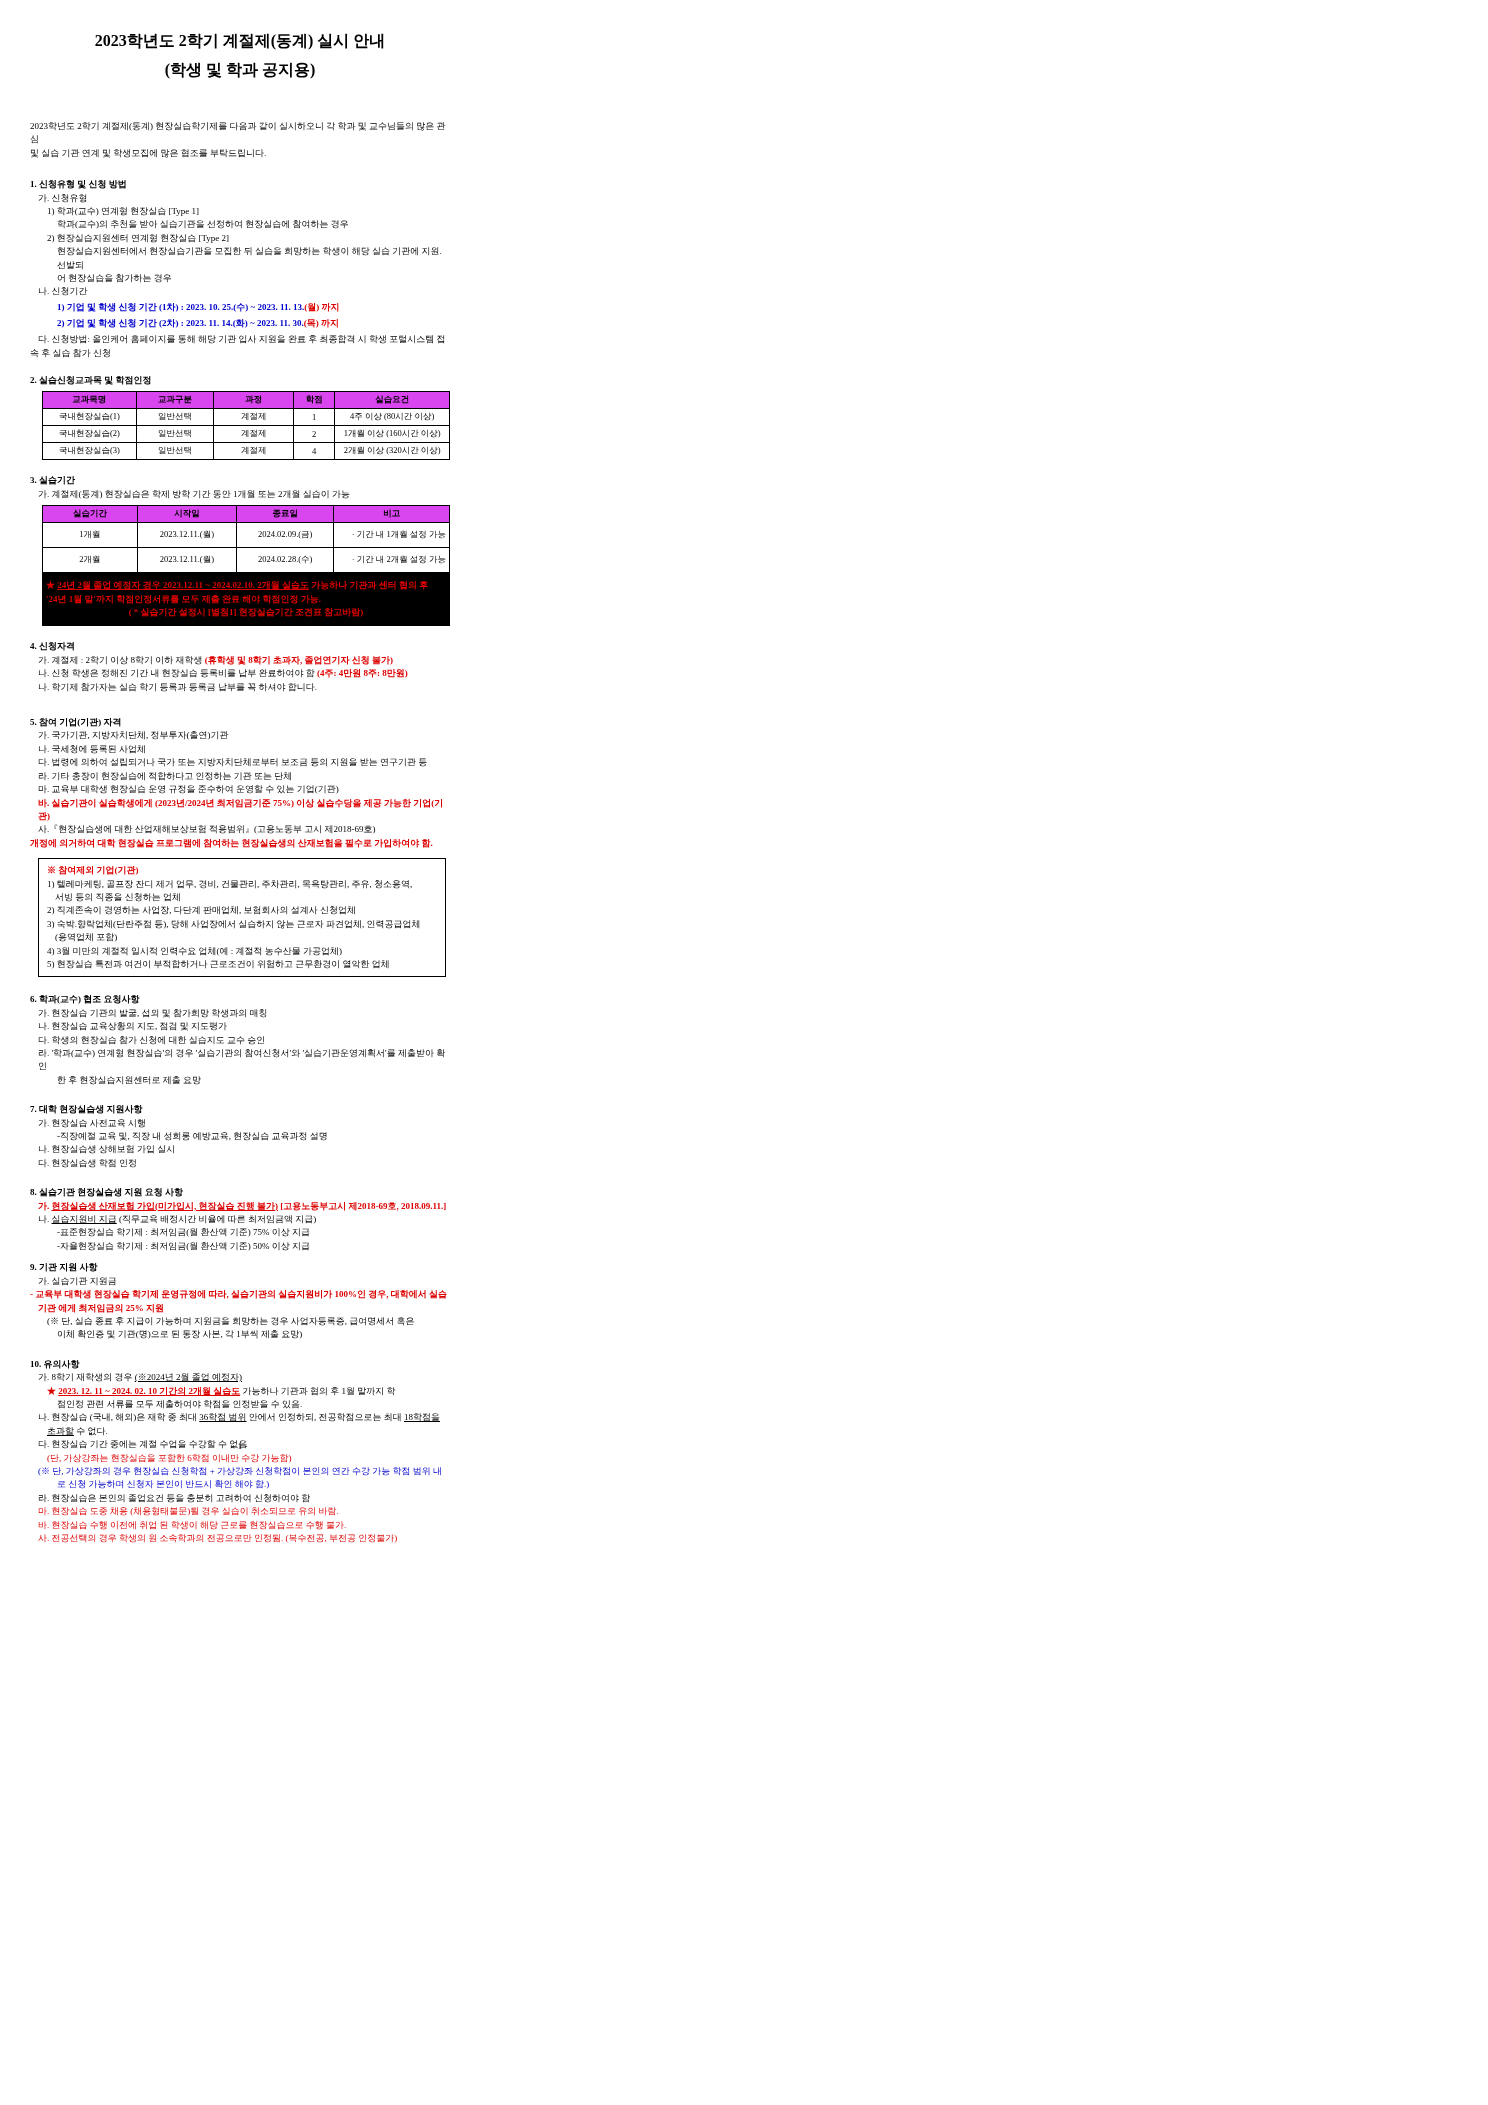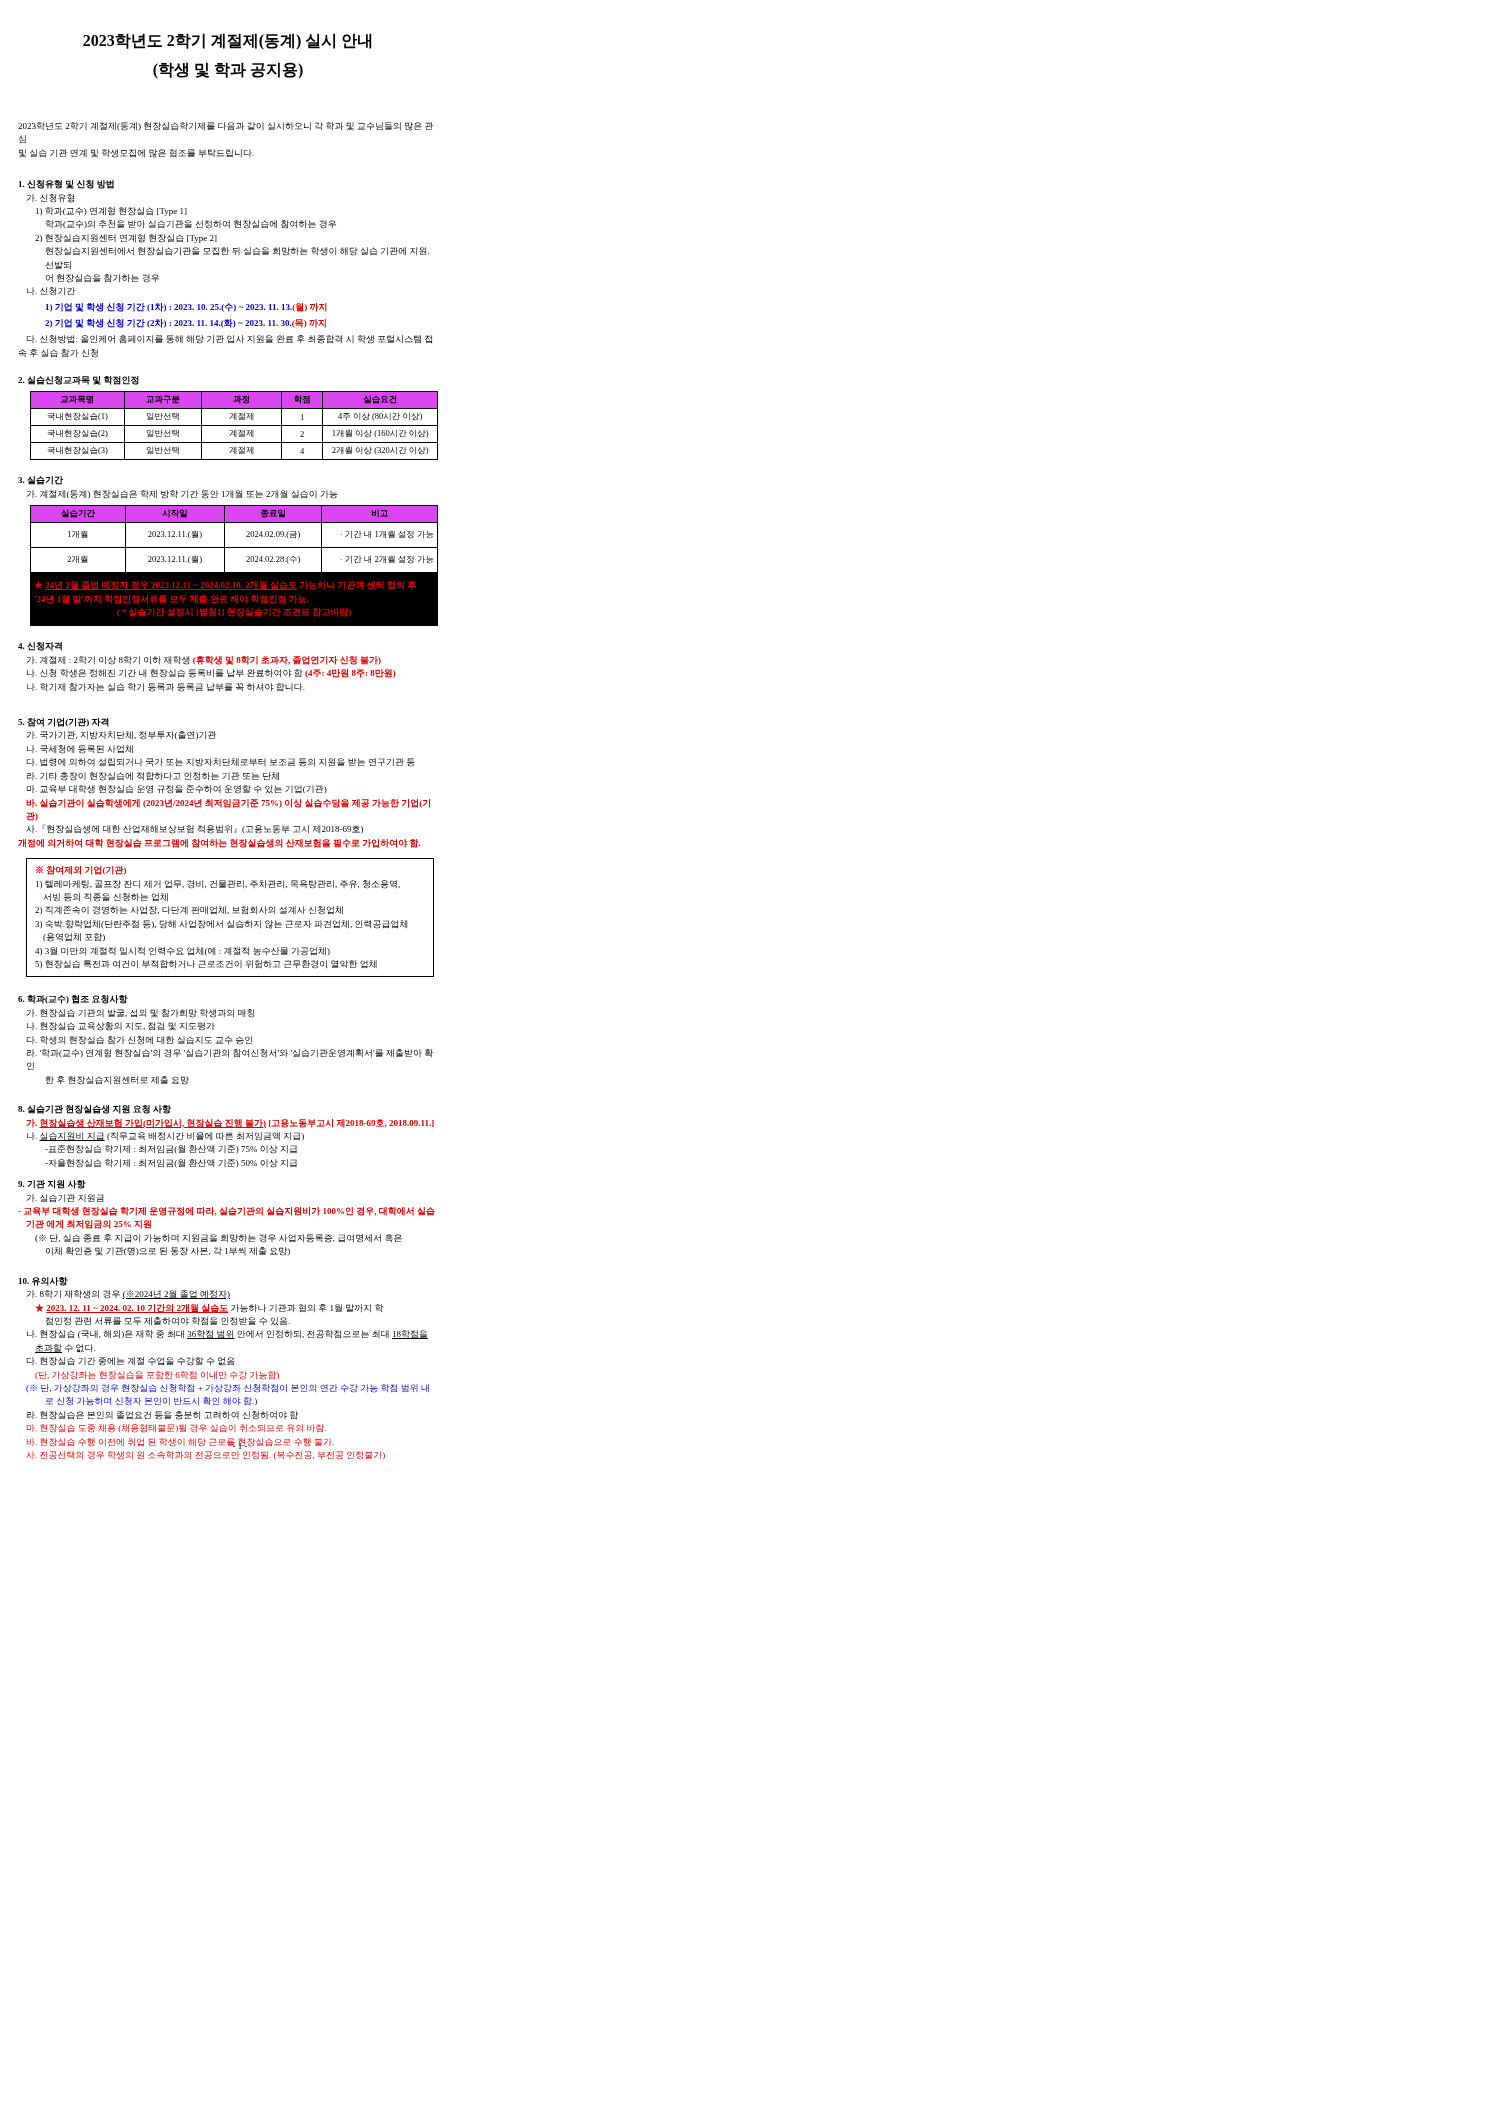--- a/index.html
+++ b/index.html
@@ -1,20 +1,20 @@
 <!DOCTYPE html>
 <html><head>
 <meta charset="utf-8">
 <style>
   html,body{margin:0;padding:0;}
   body{
     width:1488px;height:2105px;background:#ffffff;position:relative;
     font-family:"Liberation Serif","DejaVu Serif",serif;color:#000;
   }
-  #content{position:absolute;left:18px;top:22px;width:420px;}
+  #content{position:absolute;left:30px;top:22px;width:420px;}
   .doc-title{text-align:center;font-weight:bold;font-size:16px;line-height:21px;margin:0;padding-top:8px;}
   .intro{margin-top:40px;}
   .ln{margin:0;font-size:9px;line-height:13.4px;}
   .h{font-weight:bold;}
   .i0{padding-left:0;}
   .i1{padding-left:8px;}
   .i2{padding-left:17px;}
   .i3{padding-left:27px;}
   .sp{margin:2.5px 0;}
   .c-r{color:#dd0000;}
@@ -153,20 +153,27 @@
       </div>
       <div class="sec" style="margin-top: 16px;">
         <p class="ln h i0">6. 학과(교수) 협조 요청사항</p>
         <p class="ln i1"><span>가. 현장실습 기관의 발굴, 섭외 및 참가희망 학생과의 매칭</span></p>
         <p class="ln i1"><span>나. 현장실습 교육상황의 지도, 점검 및 지도평가</span></p>
         <p class="ln i1"><span>다. 학생의 현장실습 참가 신청에 대한 실습지도 교수 승인</span></p>
         <p class="ln i1"><span>라. '학과(교수) 연계형 현장실습'의 경우 '실습기관의 참여신청서'와 '실습기관운영계획서'를 제출받아 확인</span></p>
         <p class="ln i3"><span>한 후 현장실습지원센터로 제출 요망</span></p>
       </div>
       <div class="sec" style="margin-top: 16px;">
+        <p class="ln h i0">7. 대학 현장실습생 지원사항</p>
+        <p class="ln i1"><span>가. 현장실습 사전교육 시행</span></p>
+        <p class="ln i3"><span>-직장예절 교육 및, 직장 내 성희롱 예방교육, 현장실습 교육과정 설명</span></p>
+        <p class="ln i1"><span>나. 현장실습생 상해보험 가입 실시</span></p>
+        <p class="ln i1"><span>다. 현장실습생 학점 인정</span></p>
+      </div>
+      <div class="sec" style="margin-top: 16px;">
         <p class="ln h i0">8. 실습기관 현장실습생 지원 요청 사항</p>
         <p class="ln i1"><span class="c-r fw">가. </span><span class="c-r fw ul">현장실습생 산재보험 가입(미가입시, 현장실습 진행 불가)</span><span class="c-r fw"> [고용노동부고시 제2018-69호, 2018.09.11.]</span></p>
         <p class="ln i1"><span>나. </span><span class="ul">실습지원비 지급</span><span> (직무교육 배정시간 비율에 따른 최저임금액 지급)</span></p>
         <p class="ln i3"><span>-표준현장실습 학기제 : 최저임금(월 환산액 기준) 75% 이상 지급</span></p>
         <p class="ln i3"><span>-자율현장실습 학기제 : 최저임금(월 환산액 기준) 50% 이상 지급</span></p>
       </div>
       <div class="sec" style="margin-top: 8px;">
         <p class="ln h i0">9. 기관 지원 사항</p>
         <p class="ln i1"><span>가. 실습기관 지원금</span></p>
         <p class="ln i0"><span class="c-r fw">- 교육부 대학생 현장실습 학기제 운영규정에 따라, 실습기관의 실습지원비가 100%인 경우, 대학에서 실습</span></p>

